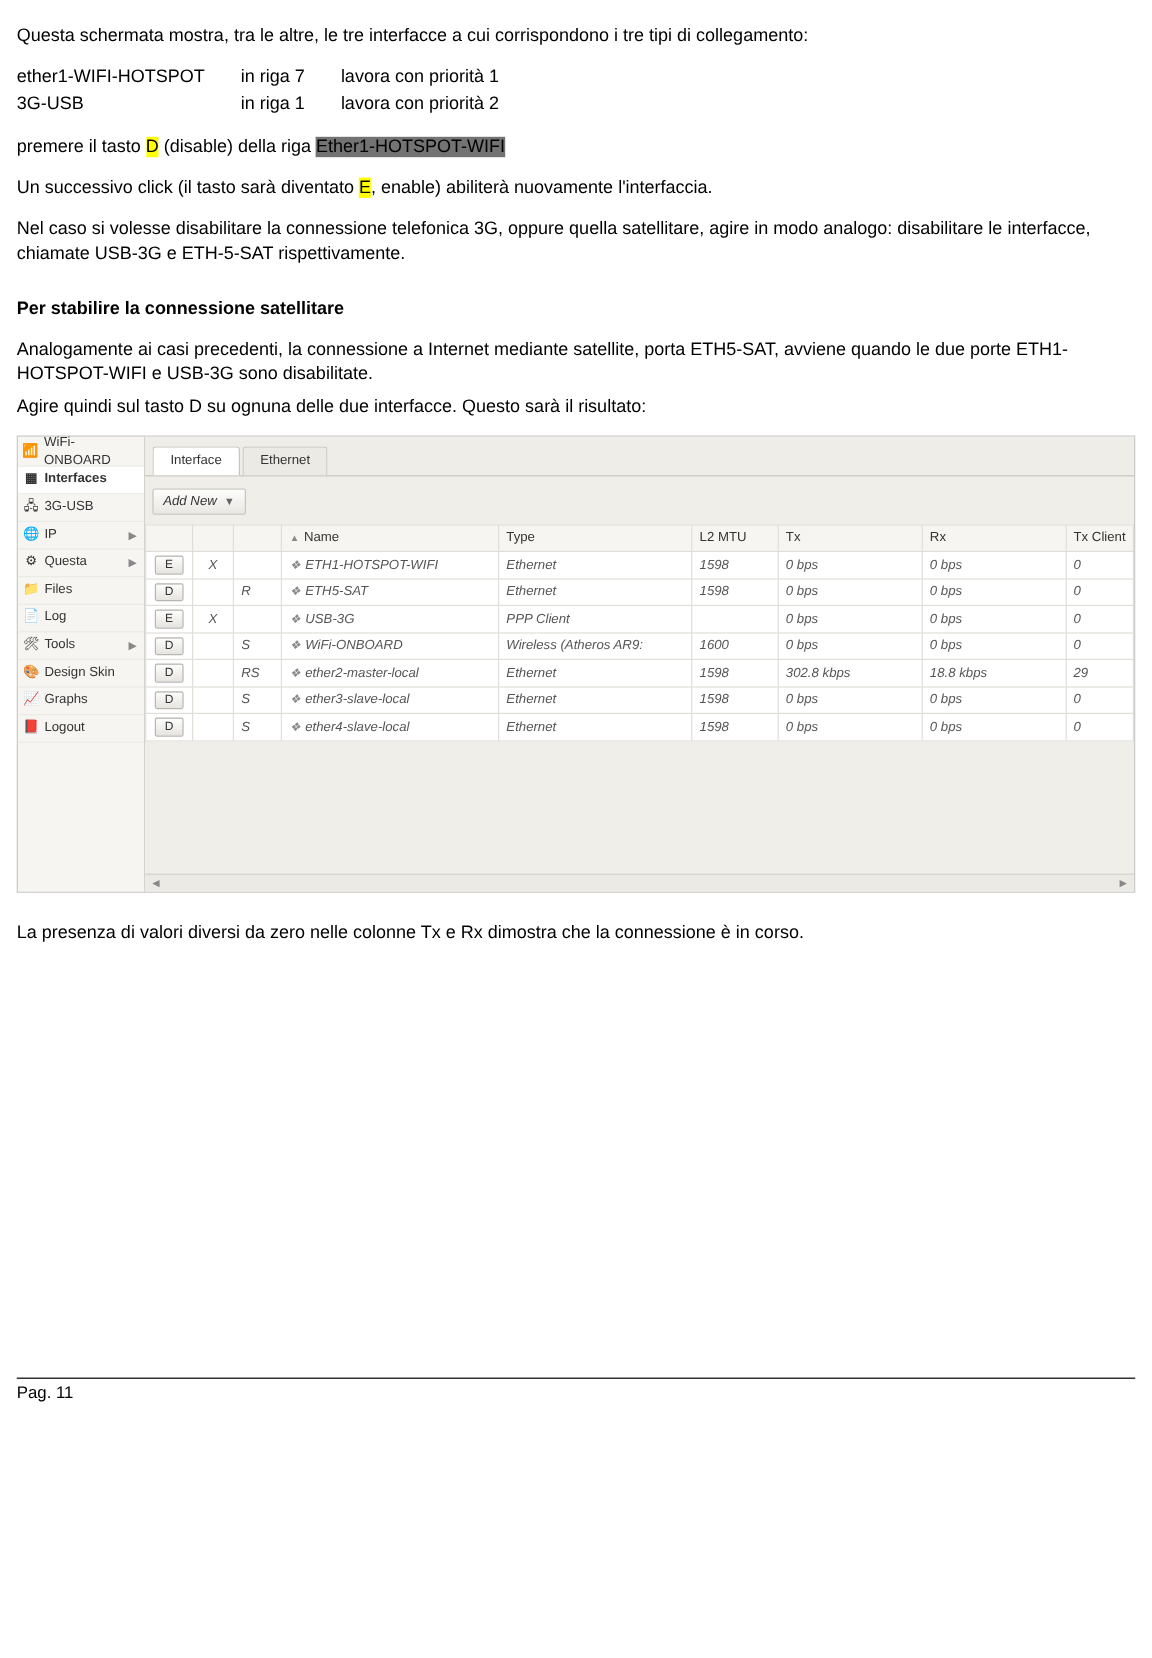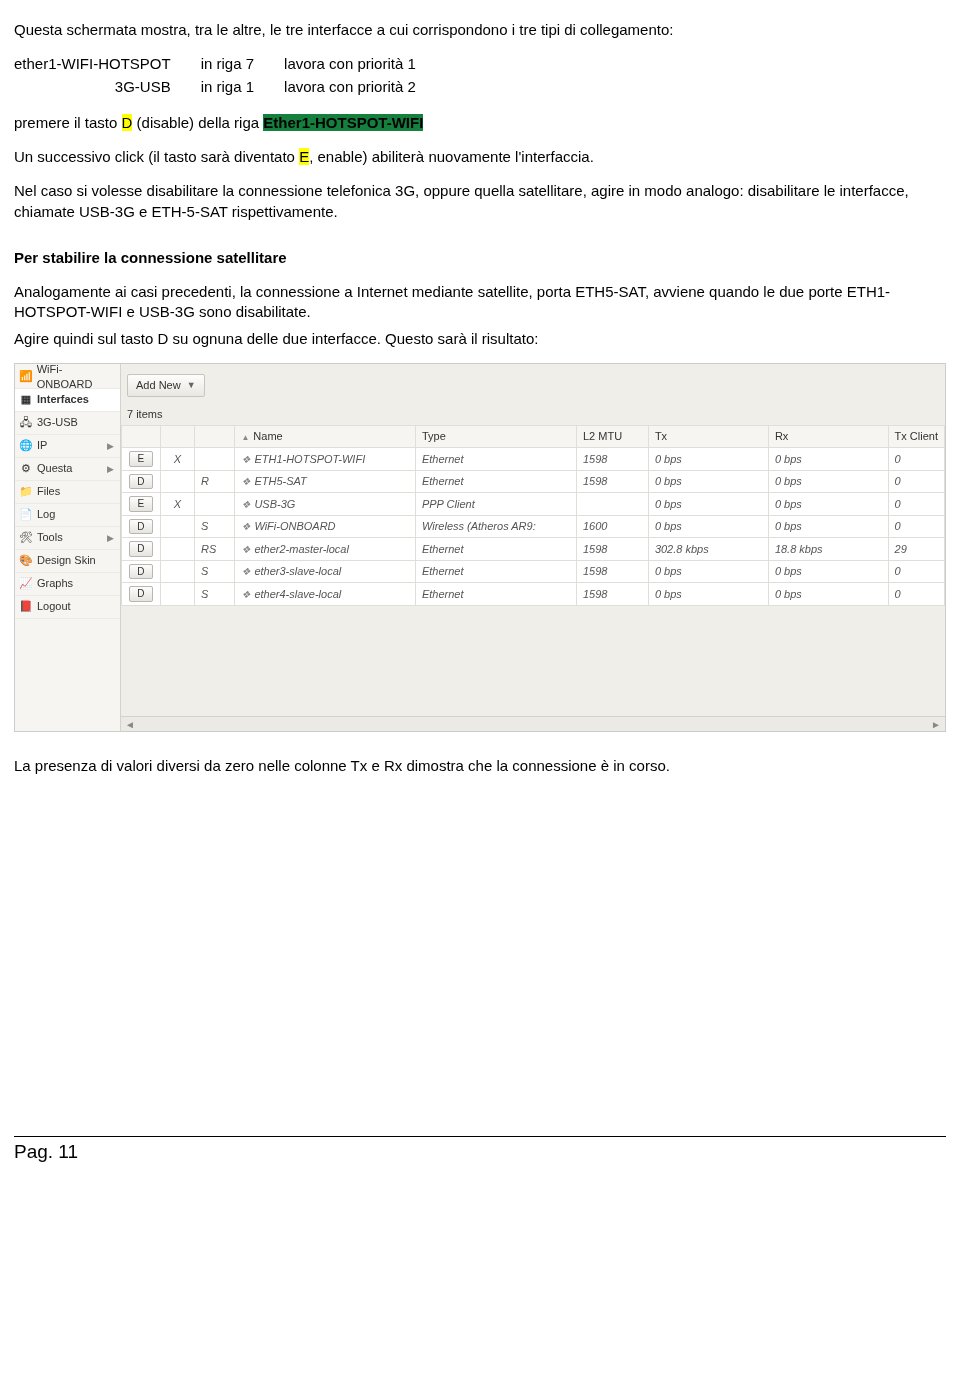--- a/index.html
+++ b/index.html
@@ -8,24 +8,24 @@
     color: #000;
     margin: 0;
     padding: 20px 14px 10px 14px;
     width: 932px;
     line-height: 1.35;
   }
   .para { margin: 0 0 14px 0; }
   .mb6 { margin-bottom: 6px; }
   .bold { font-weight: bold; }
   .hl-yellow { background: #ffff00; }
-  .hl-green  { background: #15803d; font-weight: bold; }
+  .hl-green  { background: #737373; }
 
   table.textlayout { border-collapse: collapse; margin: 0 0 14px 0; }
-  table.textlayout td { padding: 0 30px 2px 0; vertical-align: top; text-align: right; }
+  table.textlayout td { padding: 0 30px 2px 0; vertical-align: top; }
 
   
   .shot {
     border: 1px solid #ccc;
     background: #e9e7e3;
     font-family: Verdana, Arial, sans-serif;
     font-size: 11px;
     color: #555;
     width: 930px;
     margin: 4px 0 24px 0;
@@ -87,20 +87,21 @@
   .addnew {
     display: inline-flex;
     align-items: center;
     gap: 6px;
     border: 1px solid #c7c5c0;
     background: linear-gradient(#fdfdfc,#e9e7e2);
     padding: 3px 8px;
     font-size: 11px;
     color: #333;
     border-radius: 2px;
+    font-style: italic;
   }
   .addnew .tri { font-size: 9px; color: #666; }
 
   .itemcount { padding: 2px 6px 4px 6px; color: #333; }
 
   table.iface {
     border-collapse: collapse;
     width: 100%;
     background: #ffffff;
     padding-left: 17px;
@@ -143,21 +144,21 @@
   .scrollbar .arrow-l, .scrollbar .arrow-r {
     position: absolute; top: 1px; font-size: 10px; color: #888;
   }
   .scrollbar .arrow-l { left: 4px; }
   .scrollbar .arrow-r { right: 4px; }
 
   .footer-line {
     border-top: 1px solid #000;
     margin-top: 360px;
     padding-top: 2px;
-    font-size: 19px;
+    font-size: 14px;
   }
 </style>
 </head>
 <body>
 
 <p class="para">Questa schermata mostra, tra le altre, le tre interfacce a cui corrispondono i tre tipi di collegamento:</p>
 
 <table class="textlayout">
   <tbody>
       <tr>
@@ -236,29 +237,32 @@
         <span class="ic">📈</span>
         <span>Graphs</span>
       </div>
       <div class="item">
         <span class="ic">📕</span>
         <span>Logout</span>
       </div>
     </div>
 
     <div class="main">
+      <div class="tabs">
+        <div class="tab active">Interface</div>
+        <div class="tab">Ethernet</div>
+      </div>
 
       <div class="toolbar">
         <span class="addnew">
           <span>Add New</span>
           <span class="tri">▼</span>
         </span>
       </div>
 
-      <div class="itemcount">7 items</div>
 
       <table class="iface">
         <thead>
           <tr>
             <th style="width:26px"></th>
             <th style="width:22px"></th>
             <th style="width:28px"></th>
             <th style="width:170px">
               <span class="tri-sort">▲</span><span>Name</span>
             </th>

